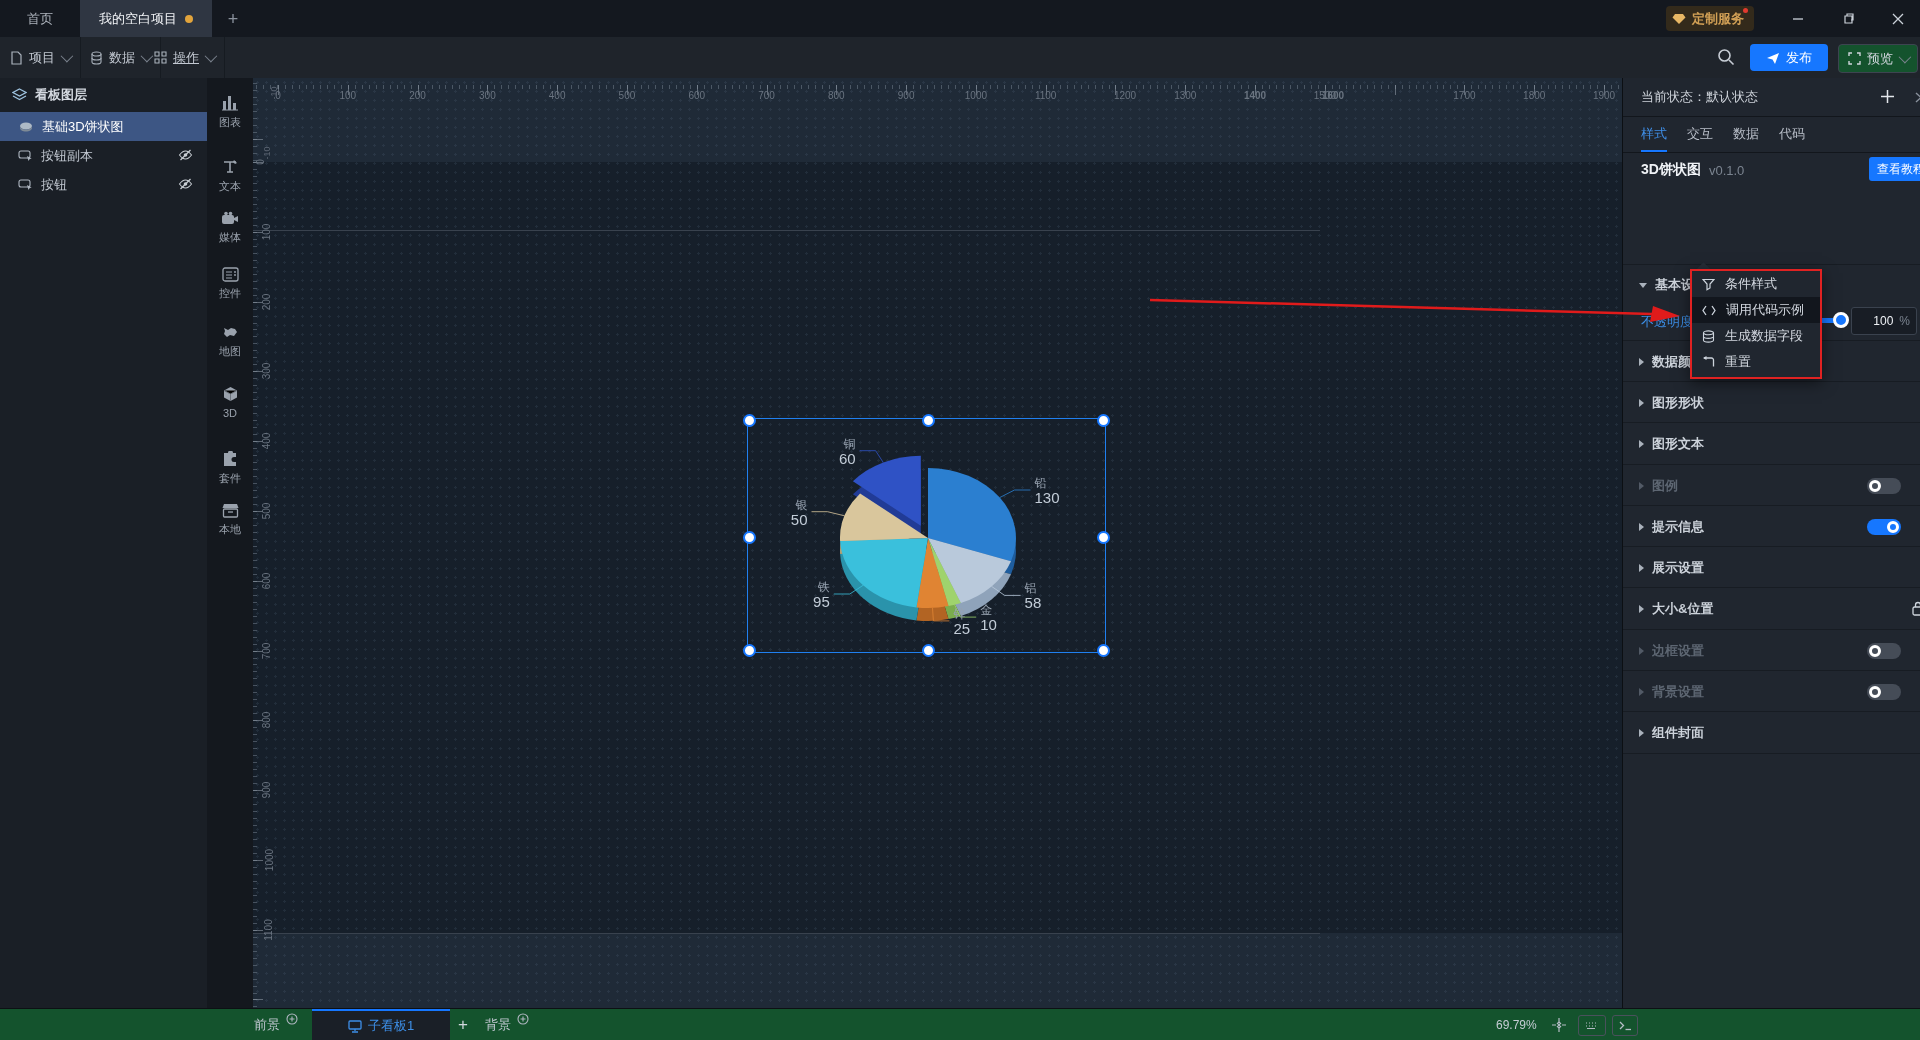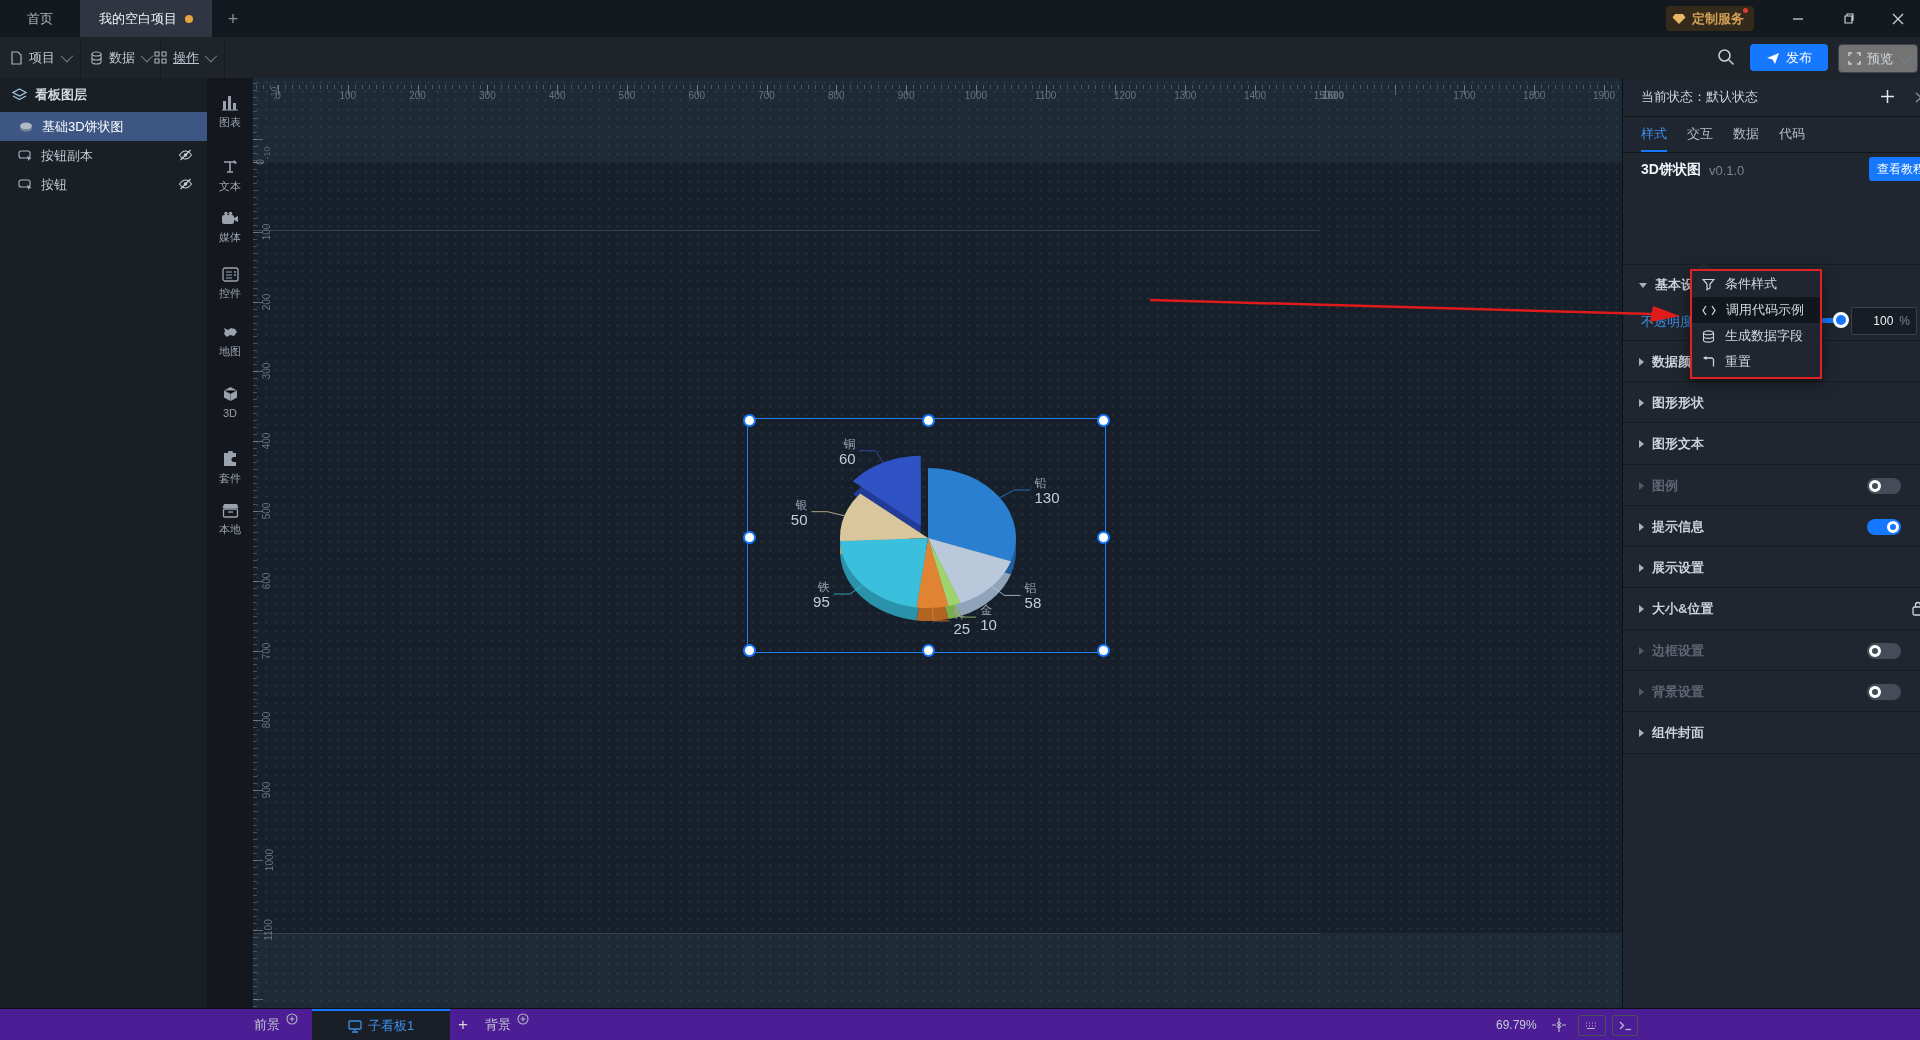--- a/index.html
+++ b/index.html
@@ -14,21 +14,21 @@
   .tab-dot{width:8px;height:8px;border-radius:50%;background:#e2a43c;}
   .tab-plus{position:absolute;left:222px;top:8px;width:22px;height:22px;color:#8a919c;font-size:18px;text-align:center;line-height:22px;}
   .svc-badge{position:absolute;left:1666px;top:6px;height:25px;background:#332a1b;border-radius:4px;display:flex;align-items:center;padding:0 10px 0 6px;gap:6px;color:#d2a055;font-weight:bold;}
   .svc-dot{position:absolute;right:6px;top:2px;width:5px;height:5px;border-radius:50%;background:#e03a2f;}
   .winbtn{position:absolute;top:0;width:44px;height:37px;display:flex;align-items:center;justify-content:center;color:#ccd2da;}
   
   .menubar{position:absolute;left:0;top:37px;width:1920px;height:41px;background:#1f242b;border-bottom:1px solid #10141a;}
   .menu-group{position:absolute;top:0;height:41px;display:flex;align-items:center;justify-content:center;gap:6px;border-right:1px solid #161b21;color:#c3c9d2;cursor:pointer;}
   .chev{width:8px;height:8px;border-right:1.5px solid #7b838e;border-bottom:1.5px solid #7b838e;transform:rotate(45deg) translateY(-2px);display:inline-block;}
   .btn-publish{position:absolute;left:1750px;top:7px;width:78px;height:27px;background:#1677ff;border-radius:4px;display:flex;align-items:center;justify-content:center;gap:6px;color:#fff;}
-  .btn-preview{position:absolute;left:1838px;top:7px;width:78px;height:27px;background:#737373;border:1px solid #3d4450;border-radius:4px;display:flex;align-items:center;justify-content:center;gap:6px;color:#d0d5dc;}
+  .btn-preview{position:absolute;left:1838px;top:7px;width:78px;height:27px;background:#14532d;border:1px solid #3d4450;border-radius:4px;display:flex;align-items:center;justify-content:center;gap:6px;color:#d0d5dc;}
   
   .layers{position:absolute;left:0;top:78px;width:207px;height:930px;background:#1a1f26;border-right:1px solid #10141a;}
   .layers-header{height:34px;display:flex;align-items:center;gap:8px;padding-left:12px;color:#d3d8df;font-weight:bold;}
   .layer-item{height:29px;display:flex;align-items:center;gap:8px;padding-left:18px;position:relative;color:#c3c9d2;cursor:pointer;}
   .layer-item.sel{background:#3d5684;color:#fff;}
   .eye{position:absolute;right:14px;top:7px;}
   
   .toolbox{position:absolute;left:207px;top:78px;width:46px;height:930px;background:#14181e;border-right:1px solid #10141a;}
   .tool-item{position:absolute;left:0;width:46px;height:52px;display:flex;flex-direction:column;align-items:center;justify-content:center;gap:4px;color:#9aa2ad;font-size:11px;cursor:pointer;}
   
@@ -74,21 +74,21 @@
   .slider-knob{position:absolute;right:-2px;top:-6px;width:16px;height:16px;border-radius:50%;background:#1677ff;border:3px solid #fff;box-sizing:border-box;}
   .val-box{position:absolute;left:228px;top:3px;width:58px;height:26px;border:1px solid #3a424e;border-radius:3px;background:#181d25;display:flex;align-items:center;justify-content:flex-end;padding-right:6px;gap:6px;color:#eef1f5;font-size:12px;}
   .val-unit{color:#7b8490;}
   .lock{position:absolute;right:12px;top:50%;margin-top:-8px;}
   
   .ctx-wrap{position:absolute;left:1690px;top:269px;width:132px;height:110px;background:#20262f;border:2px solid #e02222;box-sizing:border-box;z-index:70;box-shadow:0 4px 14px rgba(0,0,0,.5);}
   .ctx-item{height:26px;display:flex;align-items:center;gap:10px;padding-left:10px;color:#d5dae2;cursor:pointer;}
   .ctx-item.hov{background:#12161d;}
   .ctx-caret{position:absolute;left:1699px;top:264px;width:9px;height:9px;background:#262d37;transform:rotate(45deg);z-index:69;}
   
-  .bottombar{position:absolute;left:0;top:1008px;width:1920px;height:32px;background:#4c1d95;border-top:1px solid #0d1014;}
+  .bottombar{position:absolute;left:0;top:1008px;width:1920px;height:32px;background:#14532d;border-top:1px solid #0d1014;}
   .bb-tab{position:absolute;top:0;height:32px;display:flex;align-items:center;justify-content:center;gap:6px;}
   .bb-board{left:312px;width:138px;background:#1a1f27;border-top:2px solid #1677ff;box-sizing:border-box;color:#3d8fe8;}
   .bb-icon-btn{position:absolute;top:6px;height:19px;display:flex;align-items:center;justify-content:center;color:#b6bdc6;}
   .bb-status{position:absolute;left:1617px;top:0;width:303px;height:32px;background:#2d323a;color:#eef1f5;font-size:12px;font-weight:bold;}
   .sup-plus{position:relative;top:-5px;}
   text{font-family:"Liberation Sans","DejaVu Sans",sans-serif;}
 </style>
 </head>
 <body>
 
@@ -298,21 +298,21 @@
         <span class="hnum" style="left: 304.16px;">400</span>
         <span class="hnum" style="left: 373.95px;">500</span>
         <span class="hnum" style="left: 443.74px;">600</span>
         <span class="hnum" style="left: 513.53px;">700</span>
         <span class="hnum" style="left: 583.32px;">800</span>
         <span class="hnum" style="left: 653.11px;">900</span>
         <span class="hnum" style="left: 722.9px;">1000</span>
         <span class="hnum" style="left: 792.69px;">1100</span>
         <span class="hnum" style="left: 872px;">1200</span>
         <span class="hnum" style="left: 932.27px;">1300</span>
-        <span class="hnum" style="left: 1002.06px;">1400</span>
+        <span class="hnum" style="left: 1002.06px; font-weight: bold;">1400</span>
         <span class="hnum" style="left: 1071.85px;">1500</span>
         <span class="hnum" style="left: 1080px; font-weight: bold;">1600</span>
         <span class="hnum" style="left: 1211.43px;">1700</span>
         <span class="hnum" style="left: 1281.22px;">1800</span>
         <span class="hnum" style="left: 1351.01px;">1900</span>
       </div>
     <div id="v-nums" class="abs" style="left:0;top:0;width:26px;height:930px;">
         <span class="vnum" style="top: 84px;">0</span>
         <span class="vnum" style="top: 153.79px;">100</span>
         <span class="vnum" style="top: 223.58px;">200</span>

